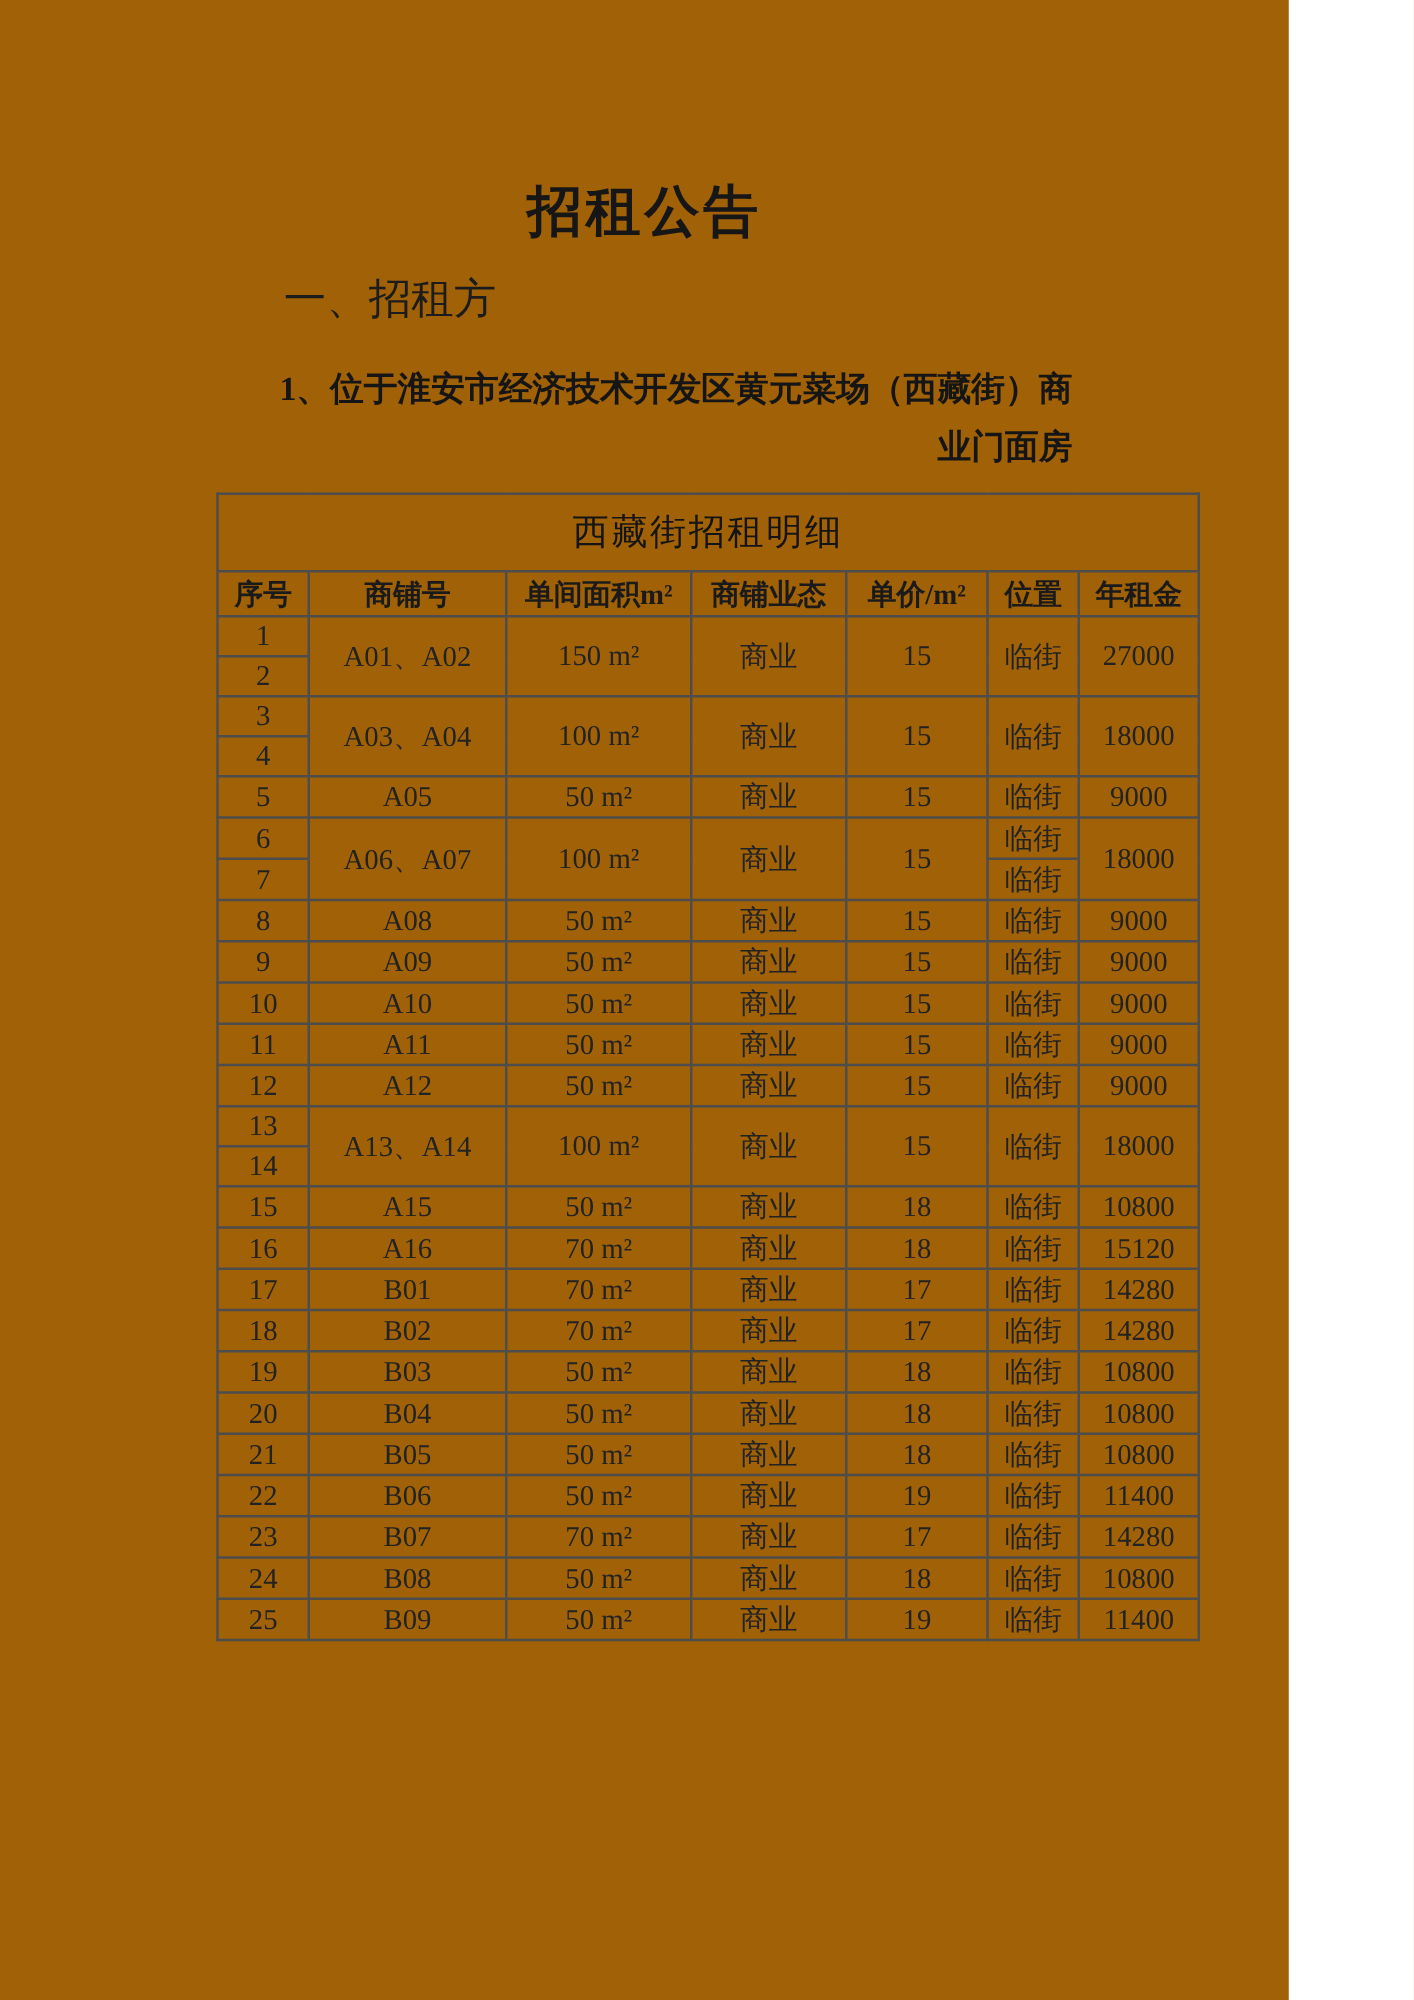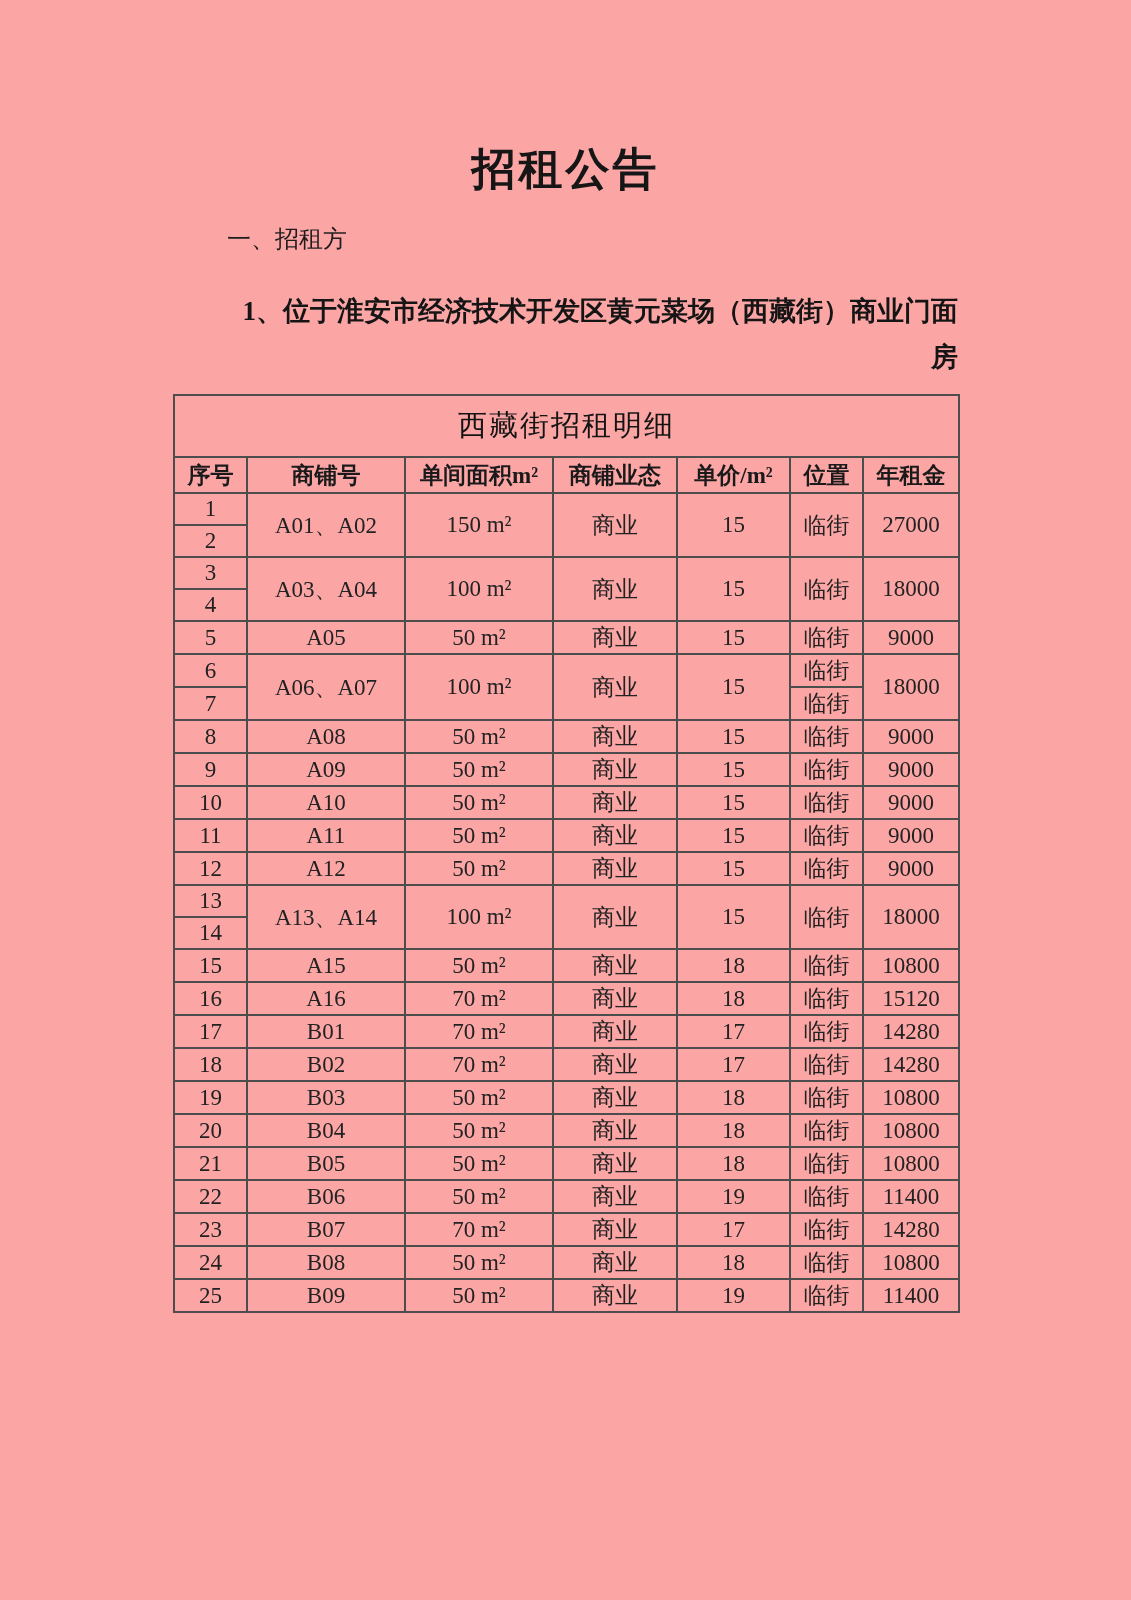--- a/index.html
+++ b/index.html
@@ -1,38 +1,38 @@
 <!DOCTYPE html>
 <html><head>
 <meta charset="utf-8">
 <style>
   html, body { margin: 0; padding: 0; background: #ffffff; }
   .page {
     position: relative;
-    width: 1131px;
+    width: 1031px;
     height: 1600px;
-    background: #fca5a5;
+    background: #a16207;
     color: #1c1c1c;
     font-family: "Liberation Serif", "DejaVu Serif", serif;
     box-sizing: border-box;
     padding: 140px 173px 0 173px;
     overflow: hidden;
   }
   .doc-title {
     margin: 0 0 22px 0;
     text-align: center;
     font-size: 44px;
     font-weight: bold;
     letter-spacing: 3px;
     line-height: 60px;
     color: #161616;
   }
   .sec-heading {
     margin: 0 0 31px 0;
-    font-size: 24px;
+    font-size: 34px;
     line-height: 35px;
     text-indent: 54px;
     font-weight: normal;
   }
   .body-para {
     margin: 0 0 31px 0;
     font-size: 27px;
     line-height: 35px;
     text-indent: 40px;
   }

